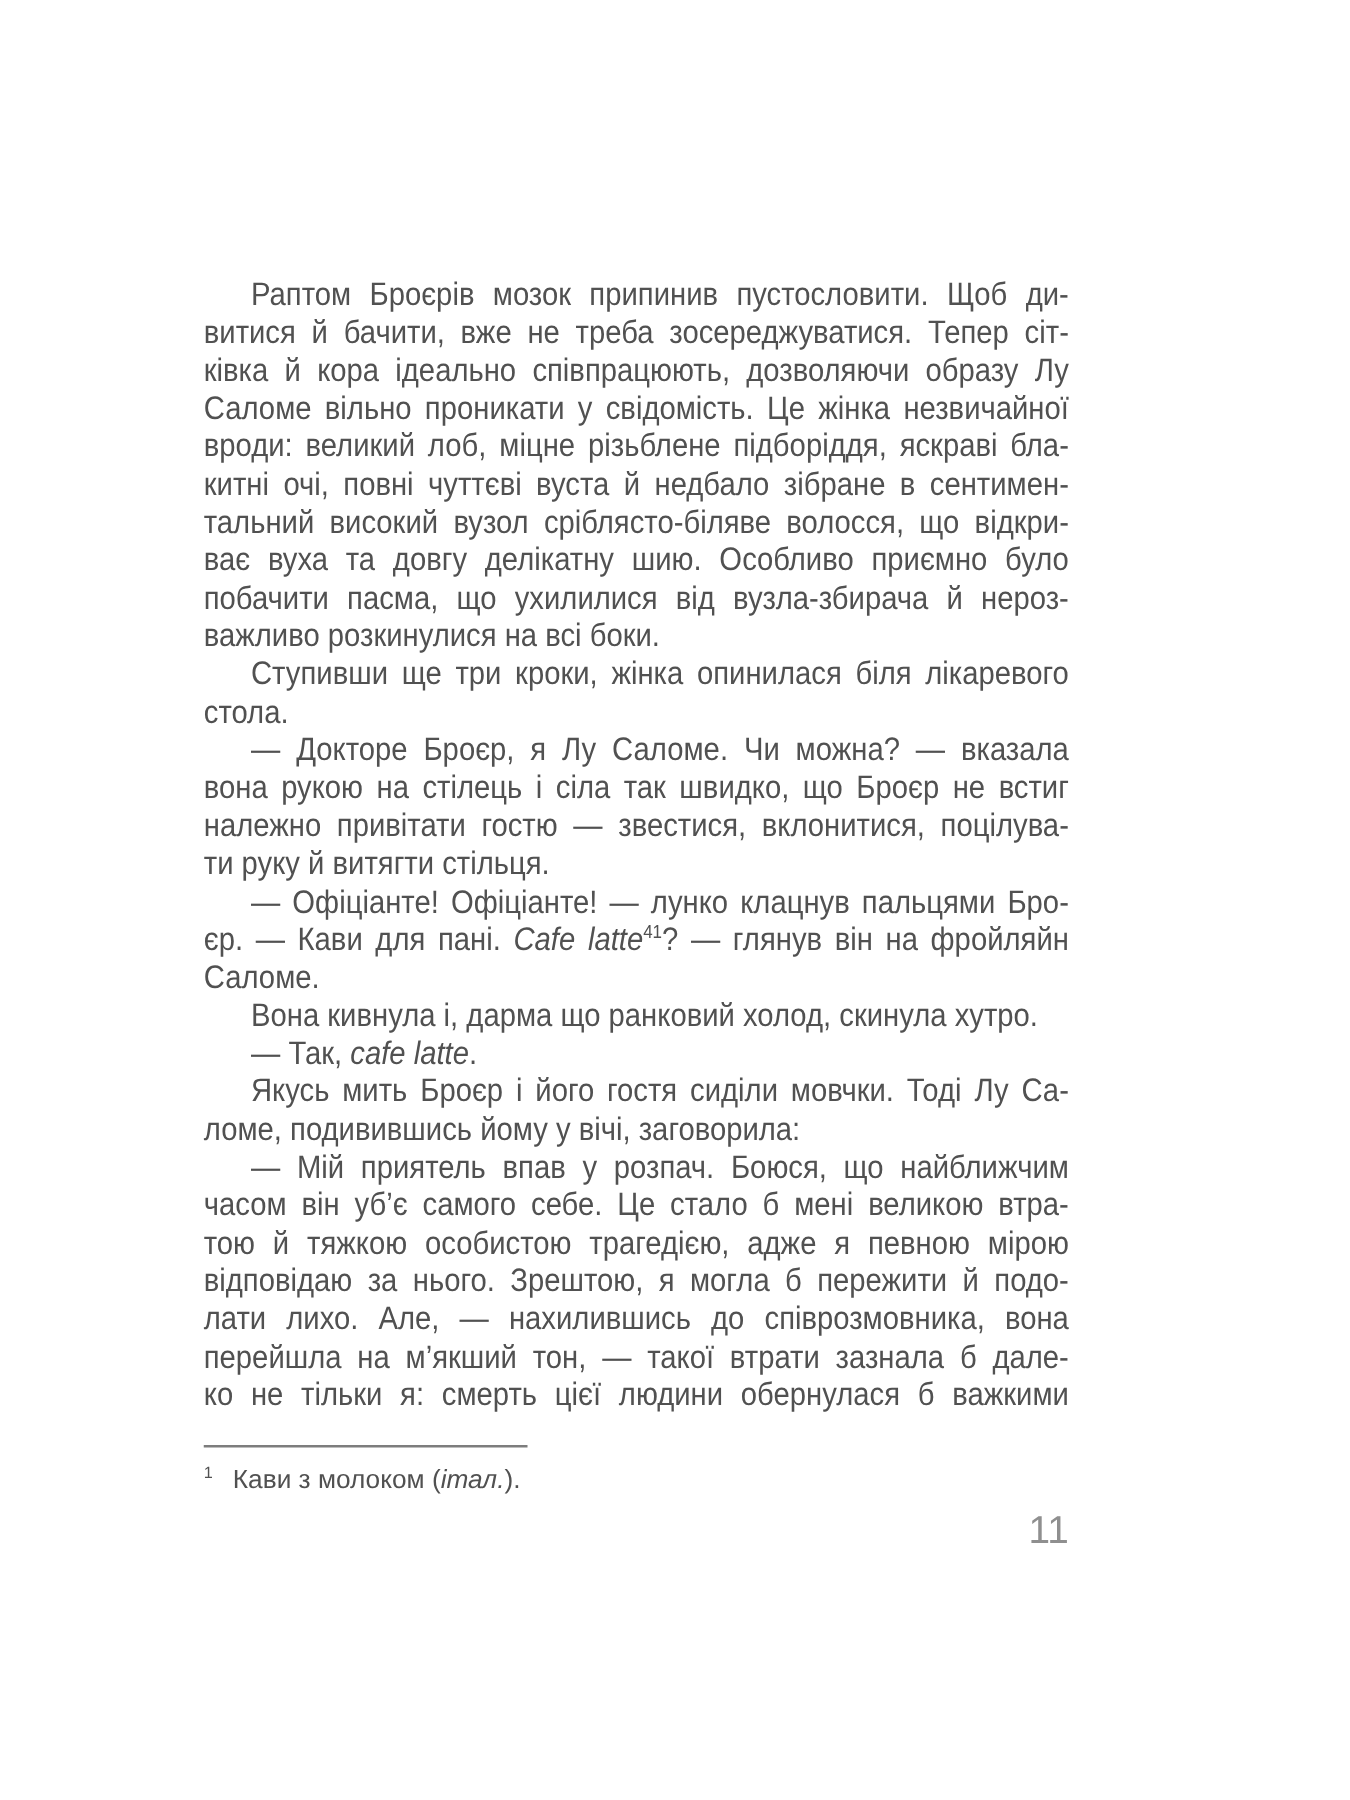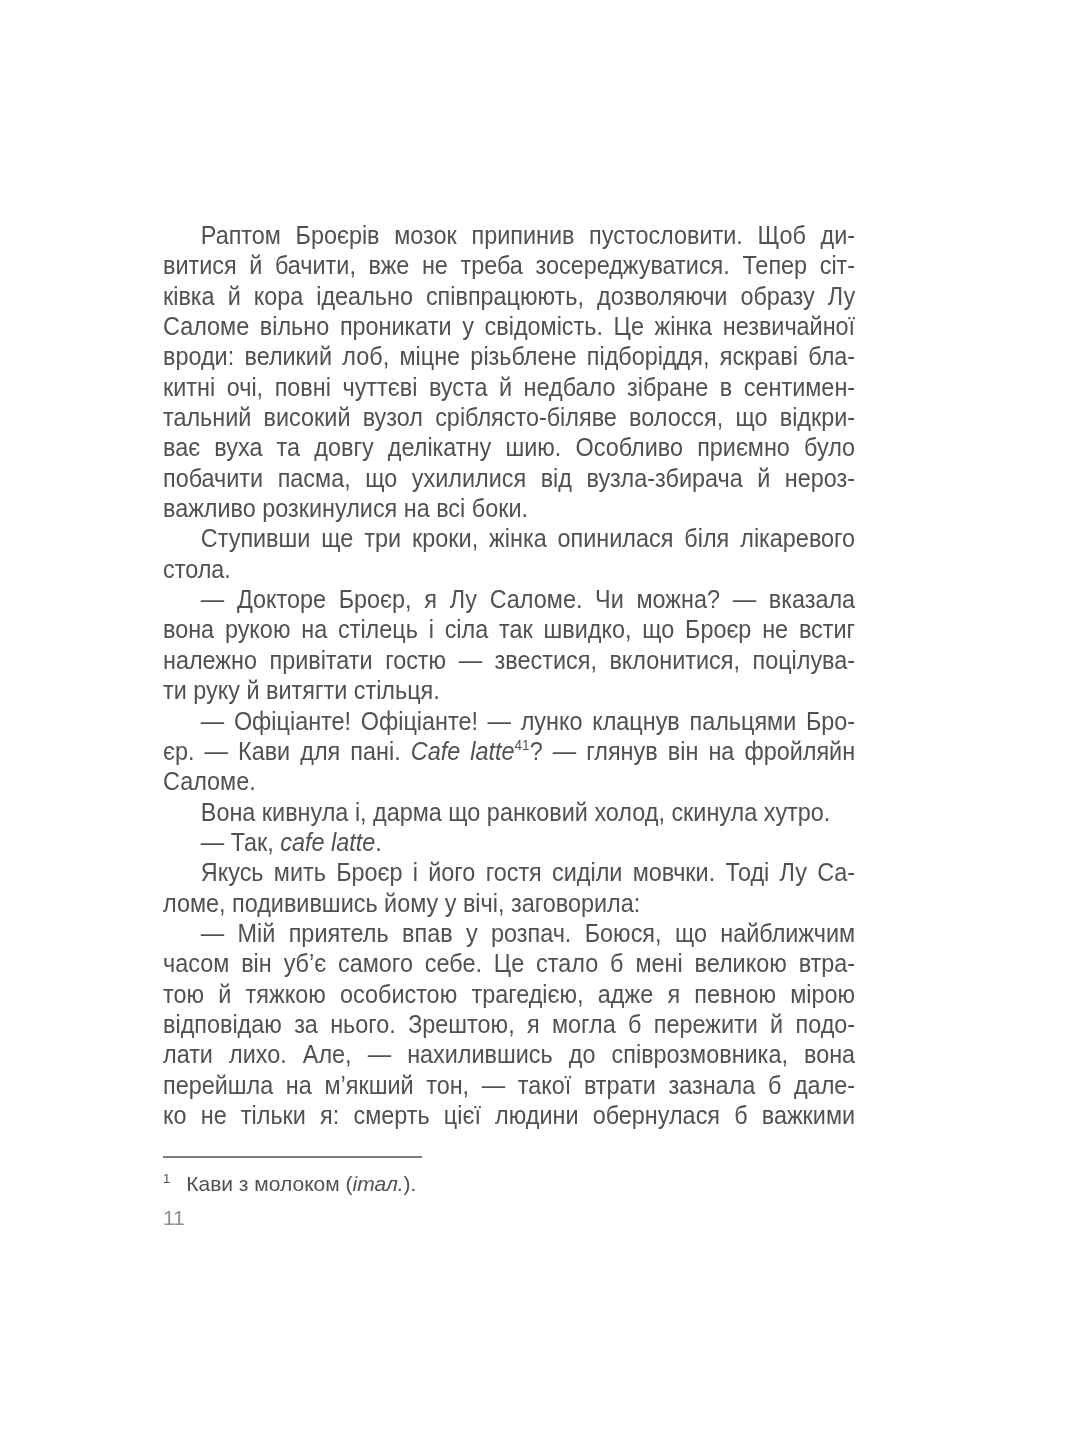--- a/index.html
+++ b/index.html
@@ -56,22 +56,22 @@
     font-size: 13px;
     vertical-align: super;
     line-height: 0;
     margin-right: 16px;
   }
   .footnote i { }
   .page-number {
     position: absolute;
     left: 163px; top: 1206px;
     width: 692px;
-    text-align: left;
-    font-size: 21px;
+    text-align: right;
+    font-size: 31px;
     color: #8f8f8f;
   }
 </style>
 </head>
 <body>
 
 <div class="page">
 
   <div class="text-block" id="text-block">
       <div class="line first"><span>Раптом Броєрів мозок припинив пустословити. Щоб ди-</span></div>

